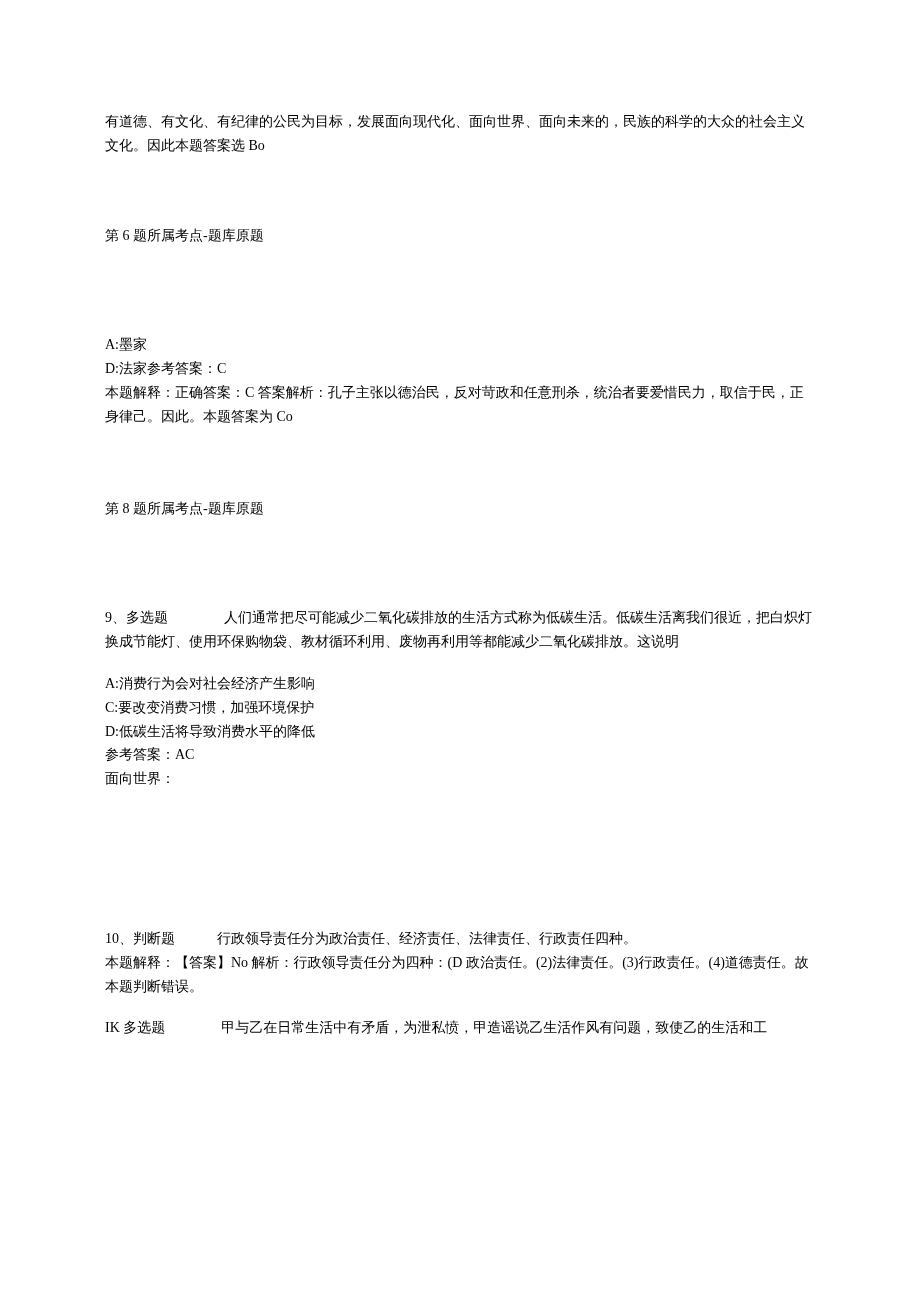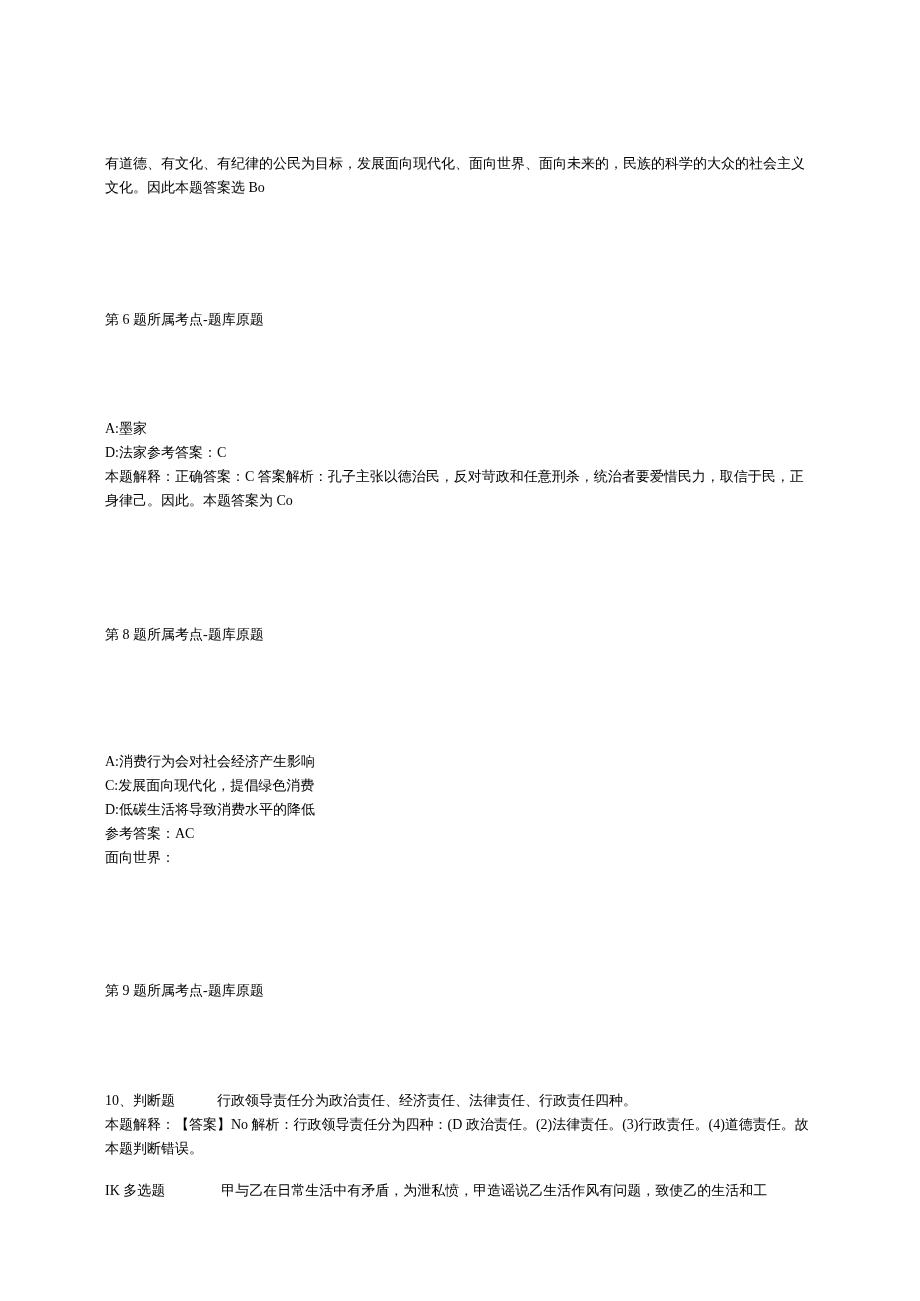--- a/index.html
+++ b/index.html
@@ -12,21 +12,20 @@
     color: #000000;
   }
   .page {
     width: 920px;
     min-height: 1301px;
     padding: 110px 105px 60px 105px;
     box-sizing: border-box;
   }
   .block {
     margin-bottom: 18px;
-    margin-top: 42px;
   }
   .spacer-sm {
     height: 18px;
   }
   .spacer-md {
     height: 48px;
   }
   .spacer-lg {
     height: 68px;
   }
@@ -56,33 +55,31 @@
 
   <div class="spacer-lg"></div>
 
   <div class="block">
     <span>第 8 题所属考点-题库原题</span>
   </div>
 
   <div class="spacer-lg"></div>
 
   <div>
+    <div>9、多选题　　　　人们通常把尽可能减少二氧化碳排放的生活方式称为低碳生活。低碳生活离我们很近，把白炽灯换成节能灯、使用环保购物袋、教材循环利用、废物再利用等都能减少二氧化碳排放。这说明</div>
     <div class="spacer-sm"></div>
     <div>A:消费行为会对社会经济产生影响</div>
-    <div>C:发展面向现代化，提倡绿色消费</div>
+    <div>C:要改变消费习惯，加强环境保护</div>
     <div>D:低碳生活将导致消费水平的降低</div>
     <div>参考答案：AC</div>
     <div>面向世界：</div>
   </div>
 
   <div class="spacer-lg"></div>
 
-  <div class="block">
-    <span>第 9 题所属考点-题库原题</span>
-  </div>
 
   <div class="spacer-lg"></div>
 
   <div>
     <div>10、判断题　　　行政领导责任分为政治责任、经济责任、法律责任、行政责任四种。</div>
     <div>本题解释：【答案】No 解析：行政领导责任分为四种：(D 政治责任。(2)法律责任。(3)行政责任。(4)道德责任。故本题判断错误。</div>
   </div>
 
   <div class="spacer-sm"></div>
 

